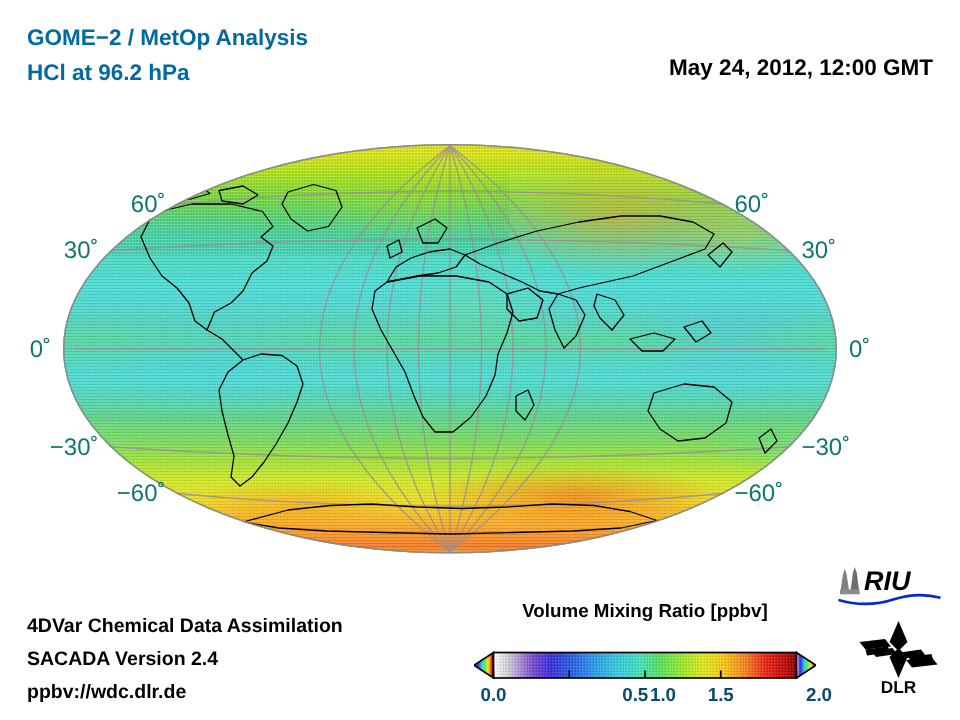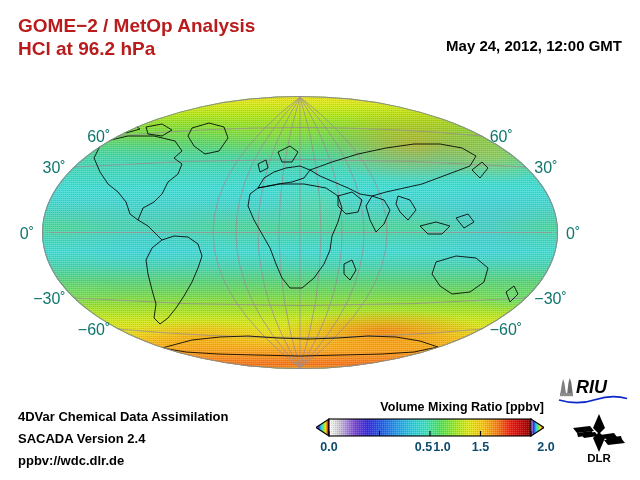--- a/index.html
+++ b/index.html
@@ -17,23 +17,23 @@
   }
 
   
   #header-left {
     position: absolute;
     left: 18px;
     top: 14px;
     width: 380px;
   }
   #title-main, #title-sub {
-    font-size: 19px;
+    font-size: 15px;
     font-weight: bold;
-    color: #b91c1c;
+    color: #0369a1;
     line-height: 23px;
     white-space: nowrap;
   }
   #header-date {
     position: absolute;
     right: 18px;
     top: 14px;
     font-size: 15px;
     font-weight: bold;
     color: #000;
@@ -155,23 +155,23 @@
   #colorbar-block {
     position: absolute;
     left: 316px;
     top: 400px;
     width: 228px;
   }
   #colorbar-title {
     font-size: 12.5px;
     font-weight: bold;
     color: #000;
-    text-align: right;
-    white-space: nowrap;
-    margin-bottom: 4px;
+    text-align: center;
+    white-space: nowrap;
+    margin-bottom: 20px;
   }
   #colorbar-wrap {
     position: relative;
     height: 19px;
   }
   #colorbar-ticklabels {
     position: relative;
     height: 16px;
     margin-top: 3px;
   }

